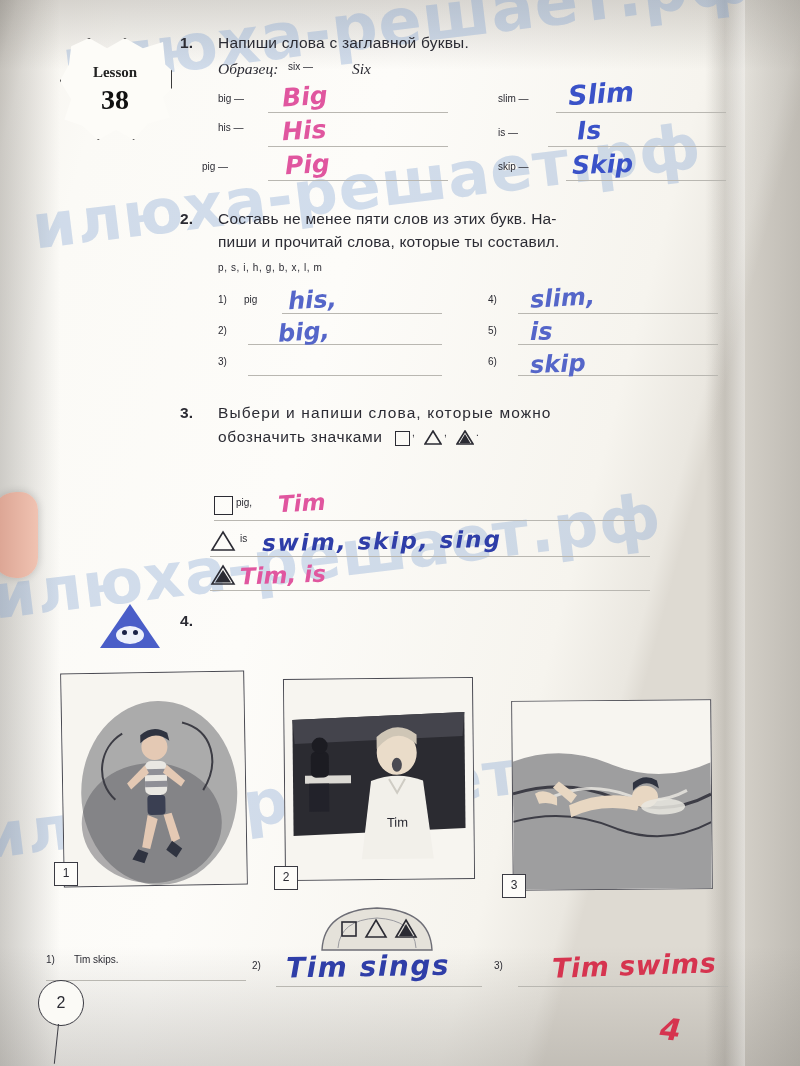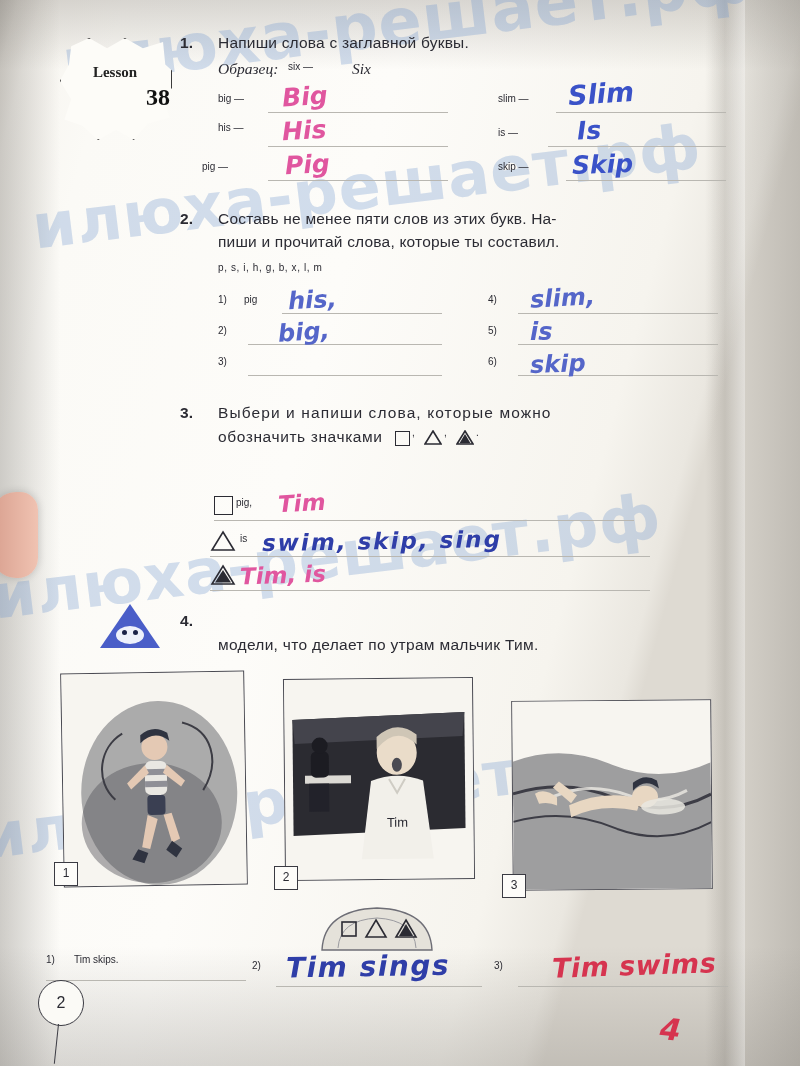--- a/index.html
+++ b/index.html
@@ -38,21 +38,21 @@
   #lesson{
     position:absolute;left:60px;top:38px;width:110px;height:100px;
   }
   #lesson .star{
     position:absolute;left:0;top:0;width:110px;height:100px;
     background:#fdfcf8;
     border:1.6px solid #3b3b3b;
     clip-path:polygon(10% 8%,26% 0%,42% 10%,58% 0%,74% 10%,92% 4%,94% 26%,108% 40%,92% 58%,98% 78%,78% 84%,66% 100%,50% 90%,34% 100%,20% 86%,4% 80%,10% 60%,0% 42%,8% 26%);
   }
   #lesson .l-label{position:absolute;left:0;top:26px;width:110px;text-align:center;font-size:15px;font-weight:700;color:#222;font-family:"Liberation Serif",serif;}
-  #lesson .l-num{position:absolute;left:0;top:46px;width:110px;text-align:right;font-size:24px;font-weight:700;color:#111;font-family:"Liberation Serif",serif;}
+  #lesson .l-num{position:absolute;left:0;top:46px;width:110px;text-align:center;font-size:28px;font-weight:700;color:#111;font-family:"Liberation Serif",serif;}
 
   
   .pt{position:absolute;color:#2b2b33;font-family:"Liberation Sans",sans-serif;}
   .num{font-weight:700;}
   .task{font-size:15.5px;line-height:21px;letter-spacing:.2px;}
   .word{font-size:10px;}
   .ital{font-style:italic;font-family:"Liberation Serif",serif;font-size:15.5px;}
 
   
   .rule{position:absolute;height:0;border-bottom:1px solid #b9b7b1;}
@@ -215,21 +215,20 @@
   <div class="hw pink" style="left:240px;top:562px;font-size:23px;transform:rotate(-2deg);">Tim, is</div>
 
   <div id="fox">
     <div class="body"></div>
     <div class="face"></div>
     <div class="eye l"></div>
     <div class="eye r"></div>
   </div>
 
   <div class="pt num task" style="left:180px;top:610px;">4.</div>
-  <div class="pt task" style="left:218px;top:634px;letter-spacing:.3px;">модели, что делает по утрам мальчик Тим.</div>
 
   <div class="pic" style="left:62px;top:672px;width:182px;height:212px;transform:rotate(-1deg);">
     <svg class="inner" viewBox="0 0 182 212" preserveAspectRatio="none">
       <rect x="0" y="0" width="182" height="212" fill="#f7f5f0"></rect>
       <ellipse cx="96" cy="120" rx="78" ry="92" fill="#6d6d72" opacity=".55"></ellipse>
       <ellipse cx="88" cy="150" rx="70" ry="60" fill="#55555c" opacity=".45"></ellipse>
       <path d="M120 50 C150 58,158 90,140 118" stroke="#3c3c44" stroke-width="2" fill="none"></path>
       <path d="M60 60 C36 74,32 108,52 126" stroke="#3c3c44" stroke-width="2" fill="none"></path>
 
       <ellipse cx="92" cy="74" rx="13" ry="13" fill="#e4c9b4"></ellipse>

